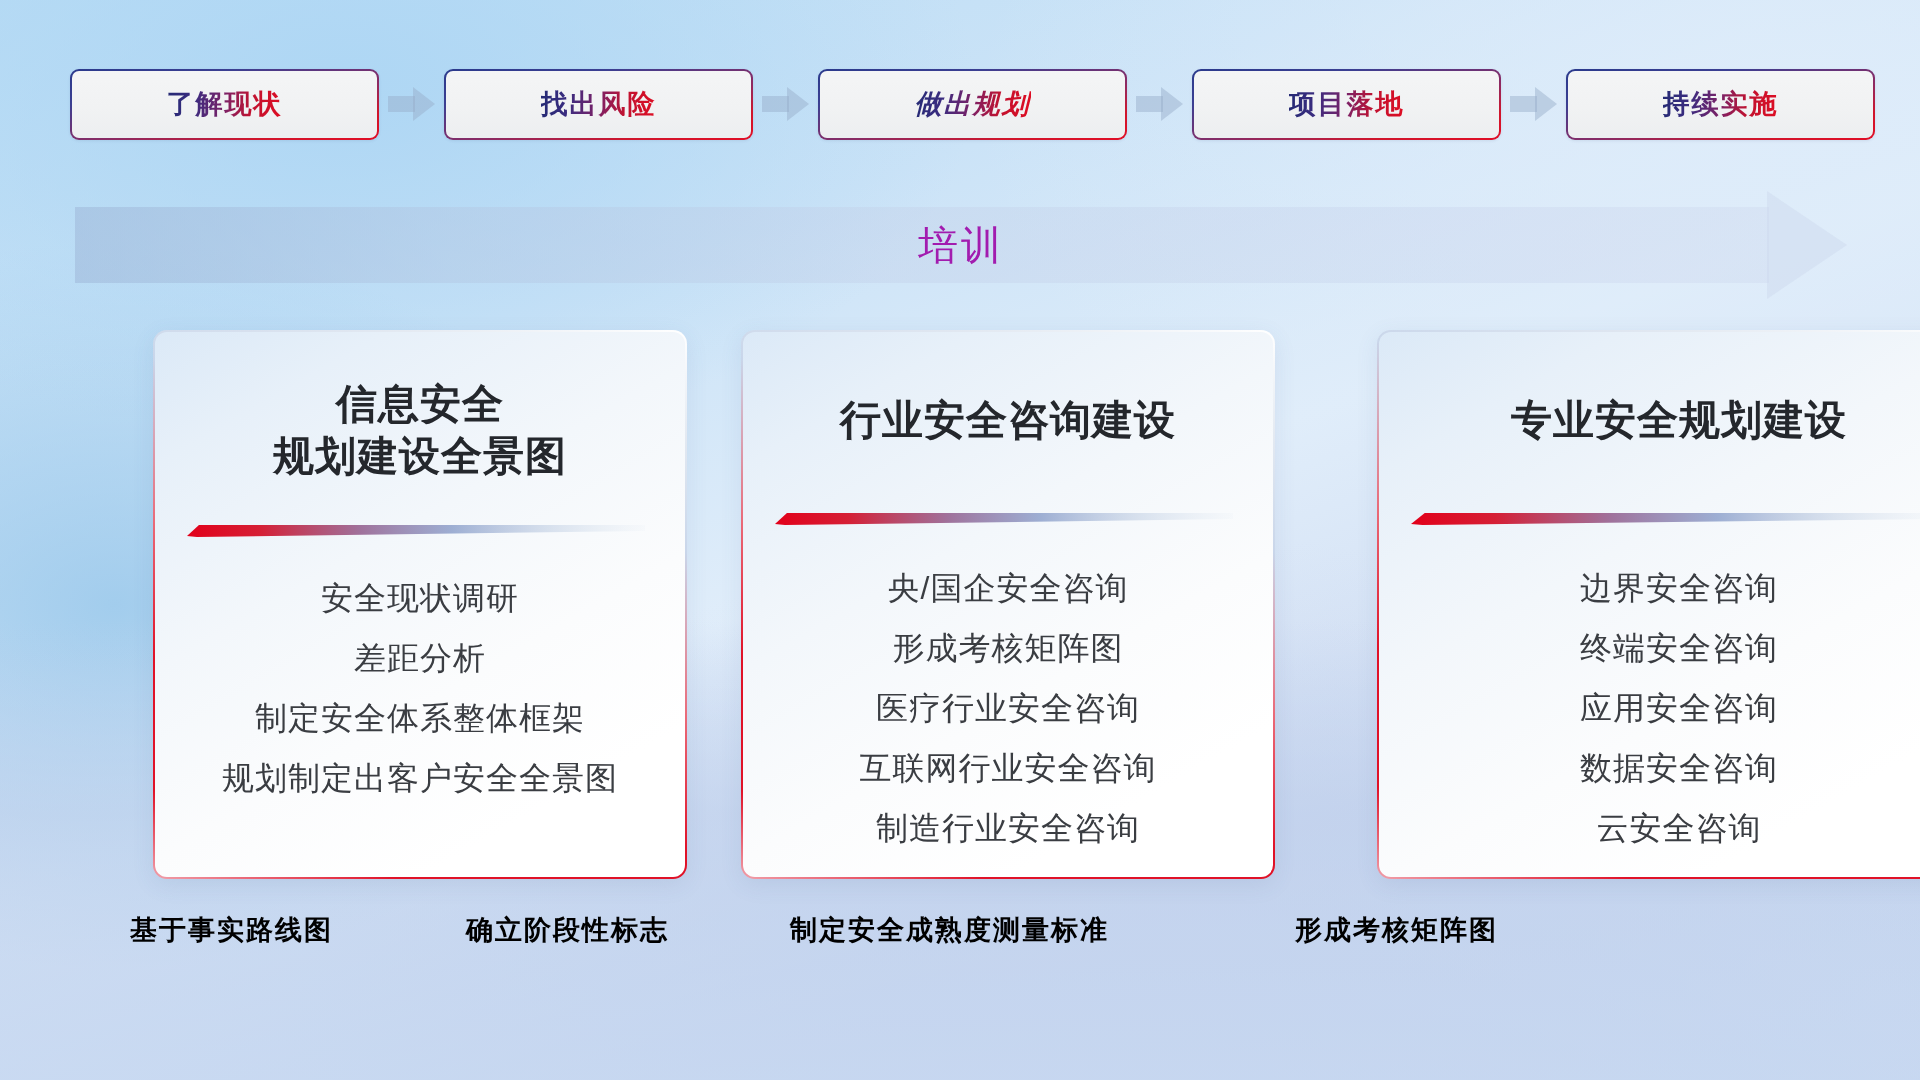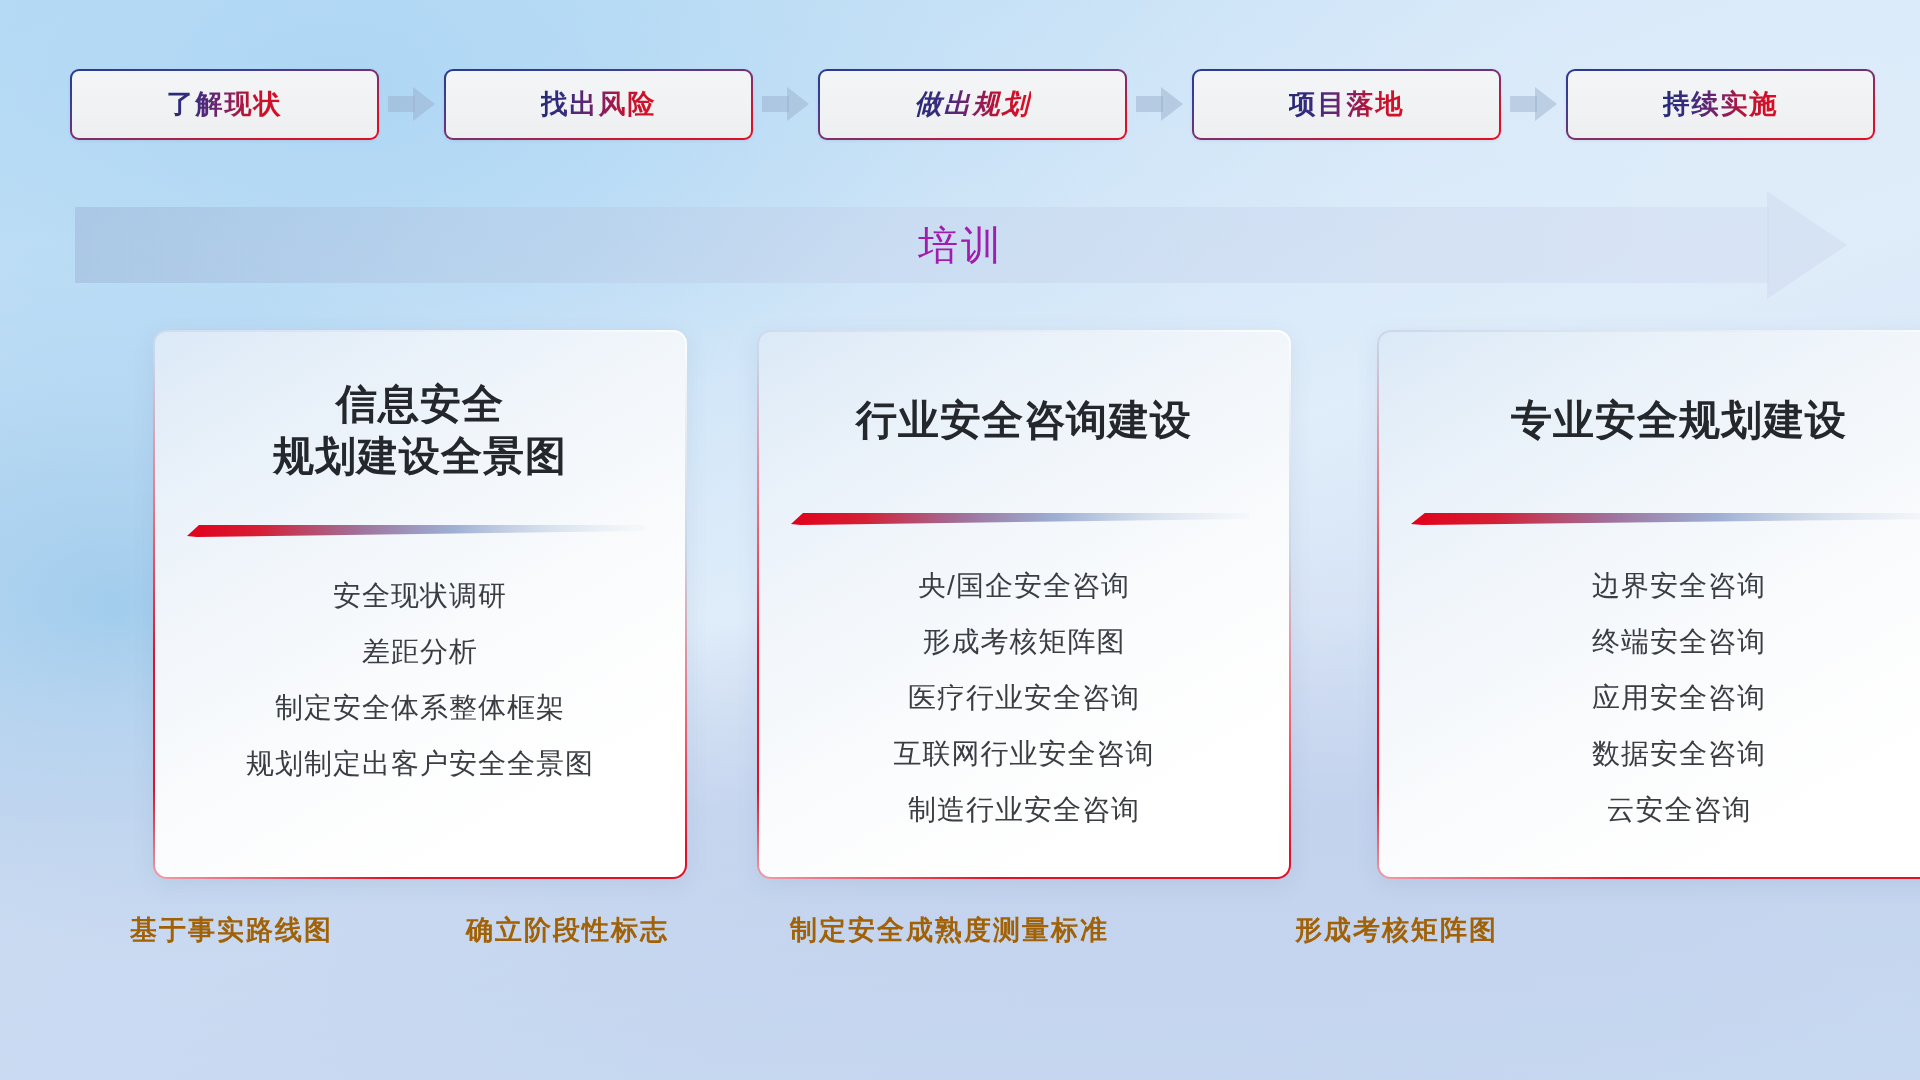--- a/index.html
+++ b/index.html
@@ -108,21 +108,21 @@
     background-image:
       linear-gradient(150deg,#dbe9f7 0%,#e7f0f9 16%,#f3f7fb 40%,#fbfcfd 62%,#ffffff 82%,#ffffff 100%),
       linear-gradient(200deg,#ffffff 0%,#e4eaf2 14%,#c9d6ea 30%,#ea6a78 52%,#e01228 70%,#e01228 88%,#f0a0ab 100%);
     background-origin:border-box;
     background-clip:padding-box,border-box;
     border:2px solid transparent;
     box-shadow:0 6px 22px rgba(70,100,150,0.10);
     overflow:hidden;
   }
   .card1{left:112px;width:530px;}
-  .card2{left:716px;width:530px;text-decoration:underline;}
+  .card2{left:700px;width:530px;text-decoration:underline;}
   .card3{left:1336px;width:600px;}
 
   .card-title{
     position:absolute;left:0;right:0;top:46px;
     text-align:center;
     font-size:41px;font-weight:700;color:#24272c;
     line-height:1.28;letter-spacing:1px;
     white-space:pre-line;
   }
   .card2 .card-title,.card3 .card-title{top:62px;}
@@ -137,31 +137,31 @@
   .divider svg{display:block;width:100%;height:16px;}
 
   .card-list{
     position:absolute;left:0;right:0;
     text-align:center;
   }
   .card1 .card-list{top:250px;}
   .card2 .card-list{top:240px;}
   .card3 .card-list{top:240px;}
   .card-list .li{
-    font-size:28px;color:#3a3d42;line-height:1.0;
+    font-size:32px;color:#3a3d42;line-height:1.0;
     margin-bottom:28px;letter-spacing:1px;font-weight:400;
   }
 
   
   .captions{
     position:absolute;left:0;top:912px;width:1920px;height:46px;
   }
   .caption{
     position:absolute;top:0;
-    font-size:27px;font-weight:700;color:#a16207;letter-spacing:2px;
+    font-size:27px;font-weight:700;color:#000000;letter-spacing:2px;
     white-space:nowrap;
   }
   .cap0{left:130px;}
   .cap1{left:466px;}
   .cap2{left:790px;}
   .cap3{left:1295px;}
 </style>
 </head>
 <body>
 

